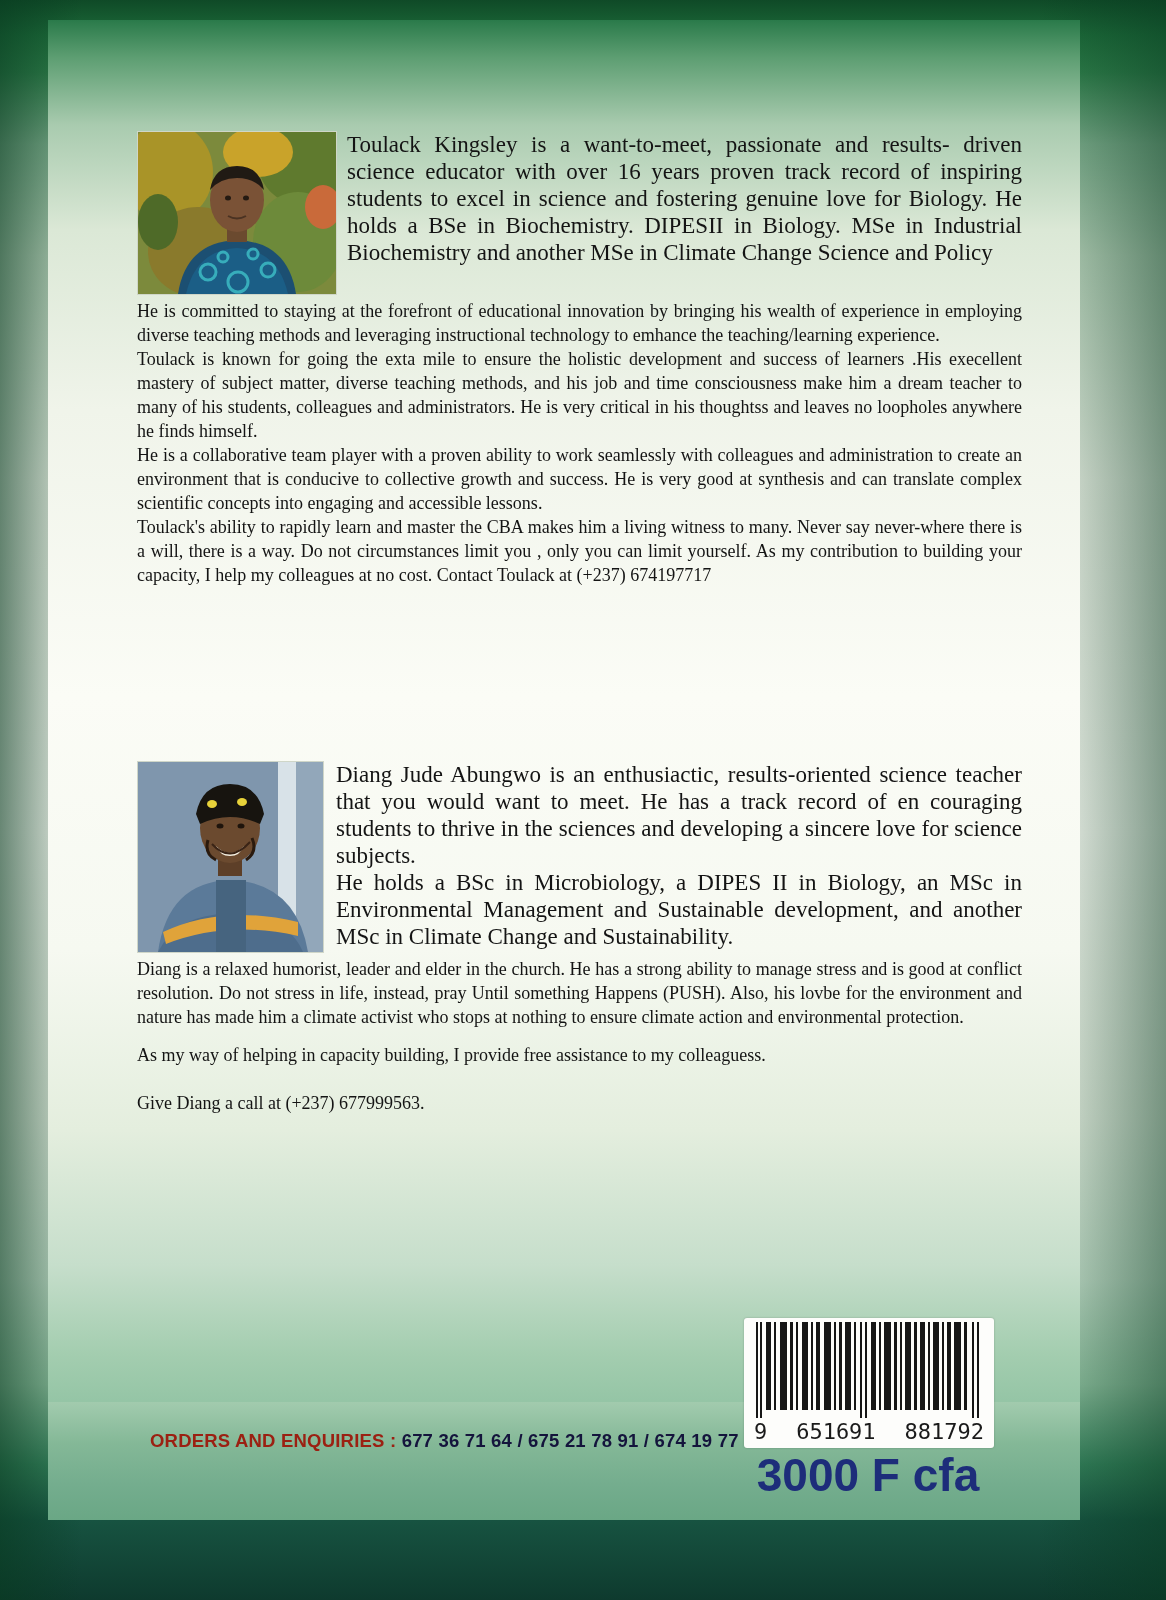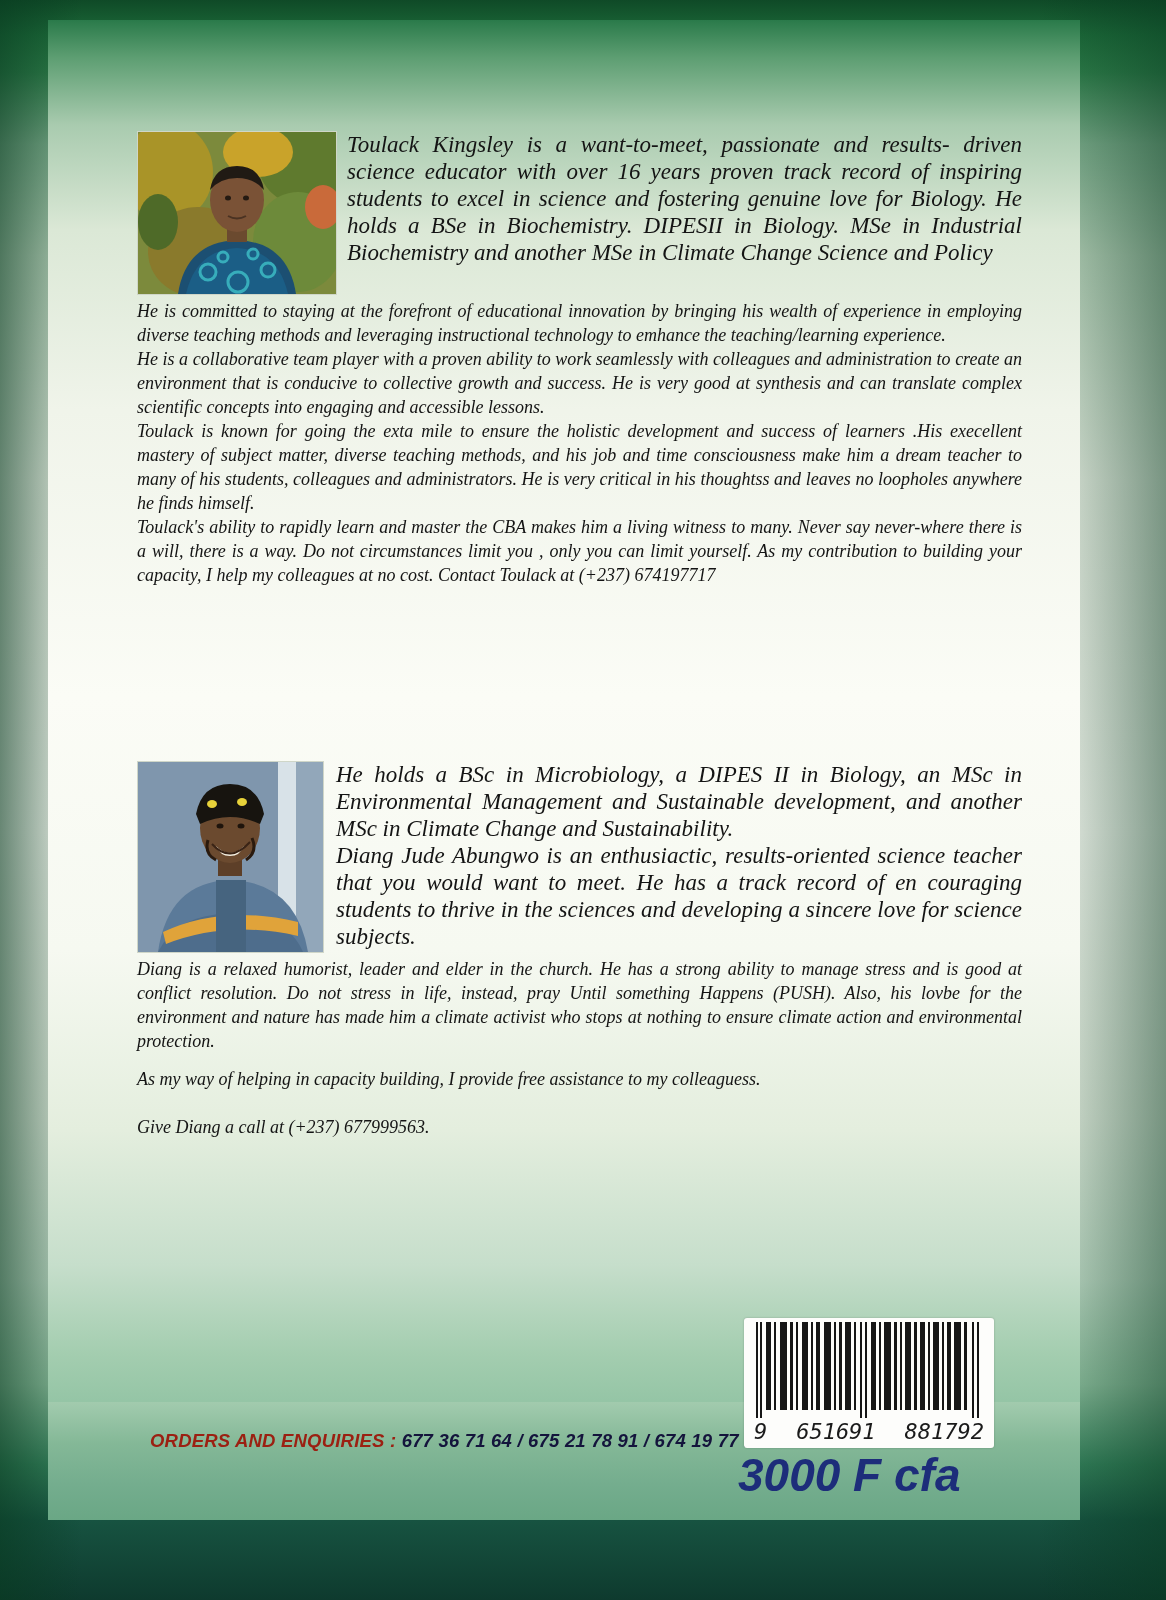--- a/index.html
+++ b/index.html
@@ -8,21 +8,20 @@
     width:1166px;height:1600px;
     margin:0 auto;
     overflow:hidden;
     font-family:"Liberation Serif", serif;
     background-image:
       linear-gradient(90deg, rgba(8,58,32,.60) 0%, rgba(8,58,32,0) 7%, rgba(8,58,32,0) 89%, rgba(8,58,32,.50) 100%),
       linear-gradient(180deg,
         #0f4a27 0%, #1d6b3a 2.2%, #2e7d4a 4.5%, #7fae8e 9%,
         #b9d2bb 16%, #e9efe4 30%, #f8faf3 52%, #e3ecdf 70%,
         #c3dcc9 80%, #8fbf9f 86.5%, #35815c 91.5%, #175341 95%, #0e3a2e 100%);
-    font-style: italic;
   }
   .inner-panel{
     position:absolute; top:20px; left:48px; right:86px; bottom:80px;
     background:linear-gradient(180deg,
       #2a7a4a 0%, #5d9e72 2.5%, #a9cbaf 7%, #dbe8d6 14%,
       #f0f4ea 26%, #fbfcf6 45%, #f6f9f1 62%, #e4eede 74%,
       #c6decb 83%, #a3cdaf 89%, #8cc0a0 94%, #7db493 100%);
   }
   .footer-band{
     position:absolute; left:48px; right:86px; top:1402px; bottom:80px;
@@ -53,21 +52,21 @@
   .barcode-digits{
     position:absolute; left:0; right:0; bottom:4px;
     display:flex; justify-content:space-between; padding:0 10px;
     font-family:"DejaVu Sans Mono", monospace;
     font-size:22px; color:#1a1a1a;
   }
   .price{
     position:absolute; left:738px; top:1448px; width:260px;
     font-family:"Liberation Sans", sans-serif;
     font-weight:bold; font-size:46px; color:#1d2d7a;
-    letter-spacing:0px; text-align:left; white-space:nowrap;
+    letter-spacing:0px; text-align:center; white-space:nowrap;
   }
 </style>
 </head>
 <body>
 
 <div class="cover">
   <div class="inner-panel"></div>
   <div class="footer-band"></div>
 
   <div class="bio sec1">
@@ -94,22 +93,22 @@
         <rect x="89" y="92" width="20" height="18" fill="#6b4a2f"></rect>
         <ellipse cx="99" cy="68" rx="27" ry="32" fill="#7a5236"></ellipse>
         <path d="M72 58 q4 -24 27 -24 q23 0 27 24 q-10 -12 -27 -12 q-17 0 -27 12Z" fill="#201a14"></path>
         <ellipse cx="90" cy="66" rx="3" ry="2.5" fill="#241a12"></ellipse>
         <ellipse cx="108" cy="66" rx="3" ry="2.5" fill="#241a12"></ellipse>
         <path d="M90 84 q9 5 18 0" stroke="#4a3222" stroke-width="2" fill="none"></path>
       </svg>
     </div>
     <p class="intro">Toulack Kingsley is a want-to-meet, passionate and results- driven science educator with over 16 years proven track record of inspiring students to excel in science and fostering genuine love for Biology. He holds a BSe in Biochemistry. DIPESII in Biology. MSe in Industrial Biochemistry and another MSe in Climate Change Science and Policy</p>
     <p class="clr">He is committed to staying at the forefront of educational innovation by bringing his wealth of experience in employing diverse teaching methods and leveraging instructional technology to emhance the teaching/learning experience.</p>
+    <p class="clr">Toulack is known for going the exta mile to ensure the holistic development and success of learners .His execellent mastery of subject matter, diverse teaching methods, and his job and time consciousness make him  a dream teacher to many of his students, colleagues and administrators. He is very critical in his thoughtss and leaves no loopholes  anywhere he finds himself.</p>
     <p class="clr">He is a collaborative team player with a proven ability to work seamlessly with colleagues and administration to create an environment that is conducive to collective growth and success. He  is very good at synthesis and can translate complex scientific concepts into engaging and accessible lessons.</p>
-    <p class="clr">Toulack is known for going the exta mile to ensure the holistic development and success of learners .His execellent mastery of subject matter, diverse teaching methods, and his job and time consciousness make him  a dream teacher to many of his students, colleagues and administrators. He is very critical in his thoughtss and leaves no loopholes  anywhere he finds himself.</p>
     <p class="clr">Toulack's ability to rapidly learn and master the CBA makes him a living witness to many. Never say never-where there is a will, there is a way.  Do not circumstances limit you , only you can limit yourself. As my contribution to building your capacity, I help my colleagues at no cost. Contact Toulack at (+237) 674197717</p>
   </div>
 
   <div class="bio sec2">
     <div class="photo photo2">
       <svg width="185" height="190" viewBox="0 0 185 190">
         <rect width="185" height="190" fill="#7f96ad"></rect>
         <rect x="140" y="0" width="18" height="190" fill="#d8e2e8"></rect>
         <rect x="158" y="0" width="27" height="190" fill="#92a7ba"></rect>
 
@@ -125,22 +124,22 @@
         <ellipse cx="74" cy="42" rx="5" ry="4" fill="#e8d23a"></ellipse>
         <ellipse cx="104" cy="40" rx="5" ry="4" fill="#e8d23a"></ellipse>
 
         <ellipse cx="82" cy="64" rx="3.5" ry="2.5" fill="#1e140c"></ellipse>
         <ellipse cx="103" cy="64" rx="3.5" ry="2.5" fill="#1e140c"></ellipse>
         <path d="M78 84 q14 14 28 0 q-4 10 -14 10 q-10 0 -14 -10Z" fill="#f5f0e2"></path>
         <path d="M74 82 q18 20 38 -2" stroke="#3a2416" stroke-width="2" fill="none"></path>
         <path d="M70 78 q-4 14 8 20 M114 76 q6 14 -6 22" stroke="#2a1a0e" stroke-width="3" fill="none"></path>
       </svg>
     </div>
+    <p class="intro">Diang Jude Abungwo is an enthusiactic, results-oriented science teacher that you would want to meet. He has a track record of en couraging students to thrive in the sciences and developing a sincere love for science subjects.</p>
     <p class="intro">He holds a BSc in Microbiology, a DIPES II in Biology, an MSc in Environmental Management and Sustainable development, and another MSc in Climate Change and Sustainability.</p>
-    <p class="intro">Diang Jude Abungwo is an enthusiactic, results-oriented science teacher that you would want to meet. He has a track record of en couraging students to thrive in the sciences and developing a sincere love for science subjects.</p>
     <p class="clr">Diang is a relaxed humorist, leader and elder in the church. He has a strong ability to manage stress and is good at conflict resolution. Do not stress in life, instead, pray Until something Happens (PUSH).  Also, his lovbe  for the environment and nature has  made him a climate activist who stops at nothing to ensure climate action and environmental protection.</p>
     <p class="clr" style="margin-top:14px">As my way of helping in capacity building, I provide free assistance to my colleaguess.</p>
     <p class="clr" style="margin-top:24px">Give Diang a call at (+237) 677999563.</p>
   </div>
 
   <div class="orders-line">
     <span class="orders-label">ORDERS AND ENQUIRIES :</span>
     <span class="orders-numbers">677 36 71 64 /  675 21 78 91 /  674  19 77 17 /  677 99 95 63</span>
   </div>
 

